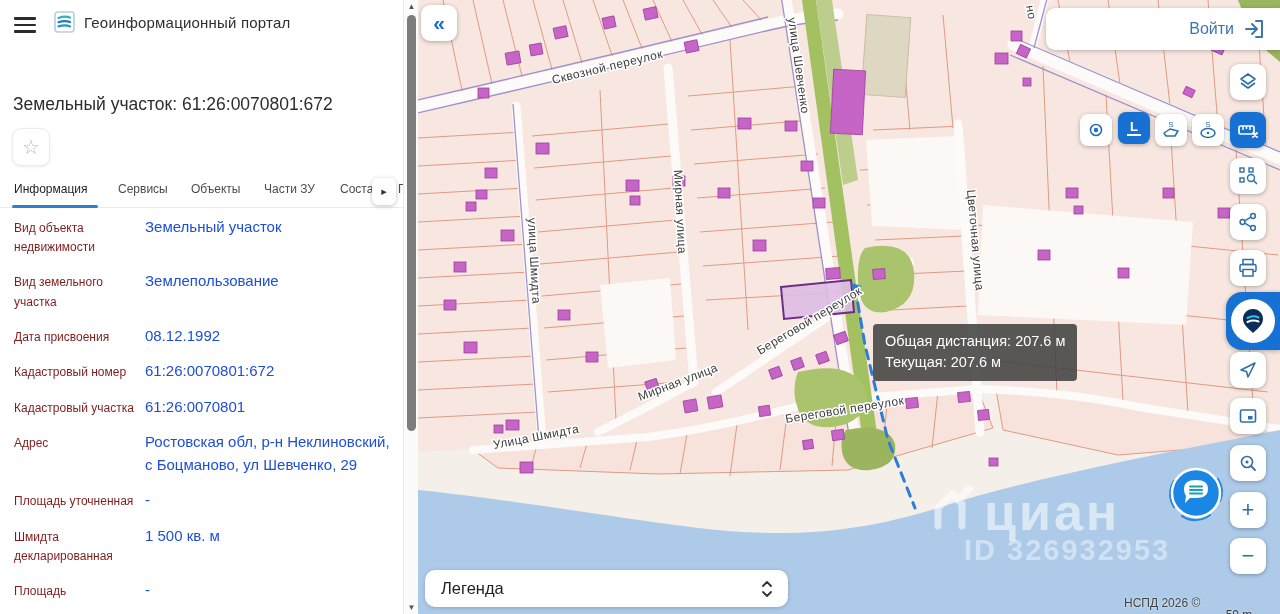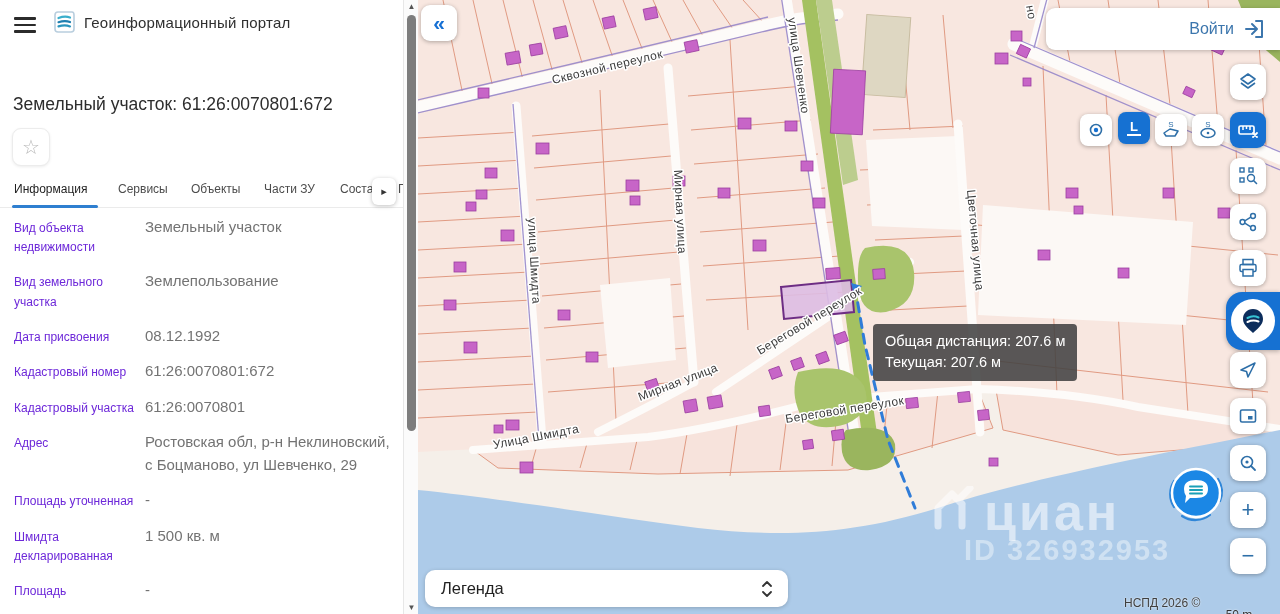--- a/index.html
+++ b/index.html
@@ -19,22 +19,22 @@
               font-size:20px; color:#b9b9b9; cursor:pointer; background:#fff; }
   .tabs { position:absolute; left:0; top:178px; width:403px; height:30px; border-bottom:1px solid #ebebeb; }
   .tab { position:absolute; top:4px; font-size:12px; color:#4c4c4c; cursor:pointer; white-space:nowrap; }
   .tab.active { color:#1f1f1f; }
   .tab-underline { position:absolute; left:12px; top:27px; width:86px; height:3px; background:#2f7fd0; border-radius:2px; }
   .tabs-arrow-btn { position:absolute; left:372px; top:0px; width:24px; height:27px; background:#fff; border-radius:6px;
                     box-shadow:0 1px 4px rgba(0,0,0,.25); display:flex; align-items:center; justify-content:center;
                     font-size:11px; color:#333; cursor:pointer; z-index:2; }
   .fields { position:absolute; left:14px; top:216px; width:382px; }
   .frow { display:flex; margin-bottom:13px; }
-  .frow .lbl { flex:none; width:131px; padding-right:6px; font-size:12px; color:#6d28d9; line-height:1.6; padding-top:3px; }
-  .frow .val { font-size:15px; color:#737373; line-height:1.5; width:258px; }
+  .frow .lbl { flex:none; width:131px; padding-right:6px; font-size:12px; color:#7f1d1d; line-height:1.6; padding-top:3px; }
+  .frow .val { font-size:15px; color:#1d4ed8; line-height:1.5; width:258px; }
 
   
   #pscroll { position:absolute; left:403px; top:0; width:15px; height:614px; background:#fbfbfb; border-left:1px solid #e7e7e7; z-index:6; }
   #pscroll .arr { position:absolute; left:0; width:15px; text-align:center; font-size:8px; color:#555; cursor:pointer; }
   #pscroll .thumb { position:absolute; left:3px; top:15px; width:9px; height:416px; background:#7d7d7d; border-radius:5px; cursor:pointer; }
 
   
   #map { position:absolute; left:418px; top:0; width:862px; height:614px; overflow:hidden; background:#f5eee8; }
   .map-svg { position:absolute; left:0; top:0; }
   svg text.street { font-family:"Liberation Sans", sans-serif; font-size:12px; fill:#3c3c3c; paint-order:stroke;

